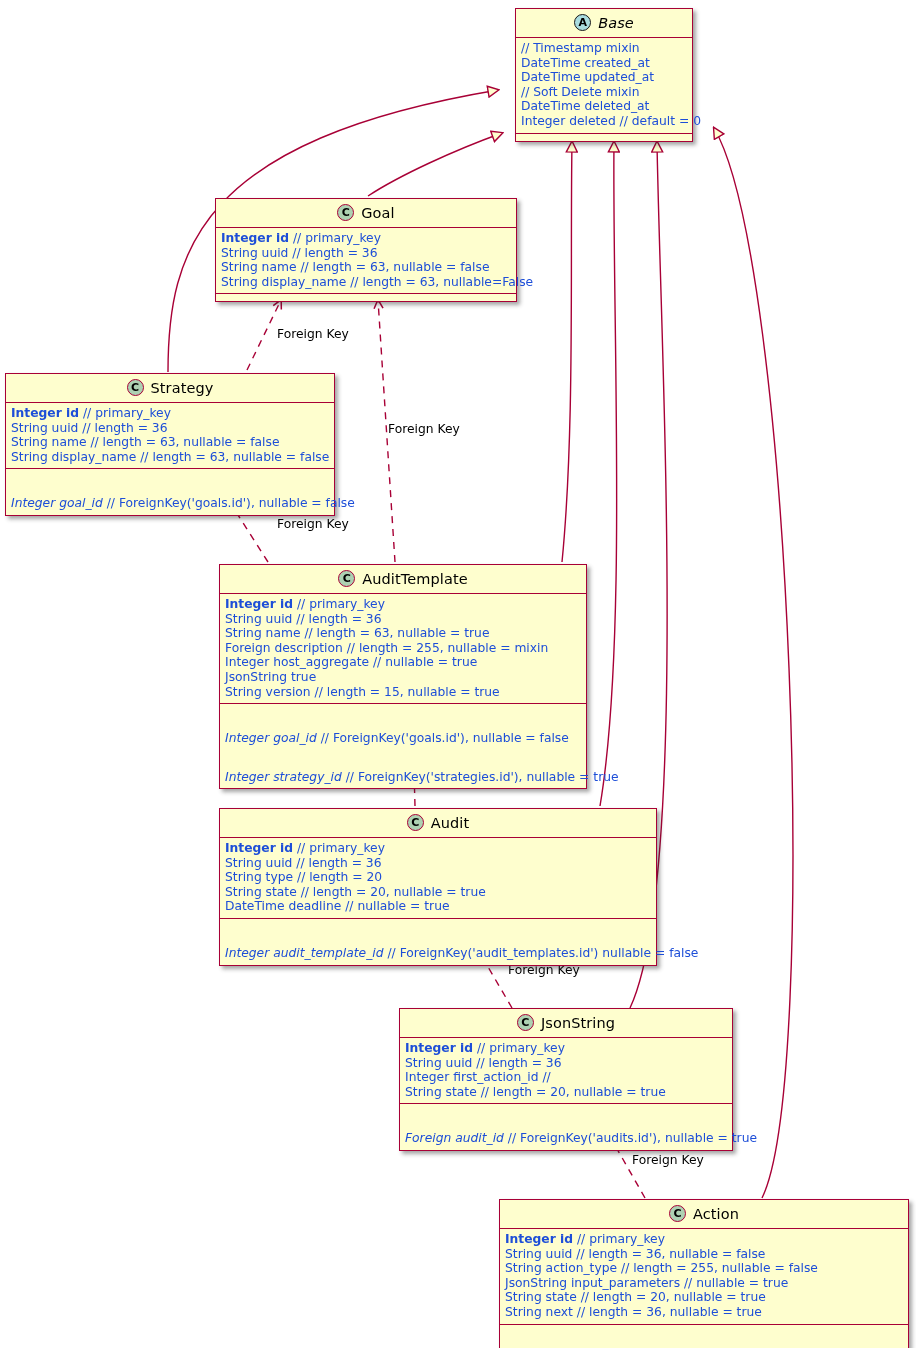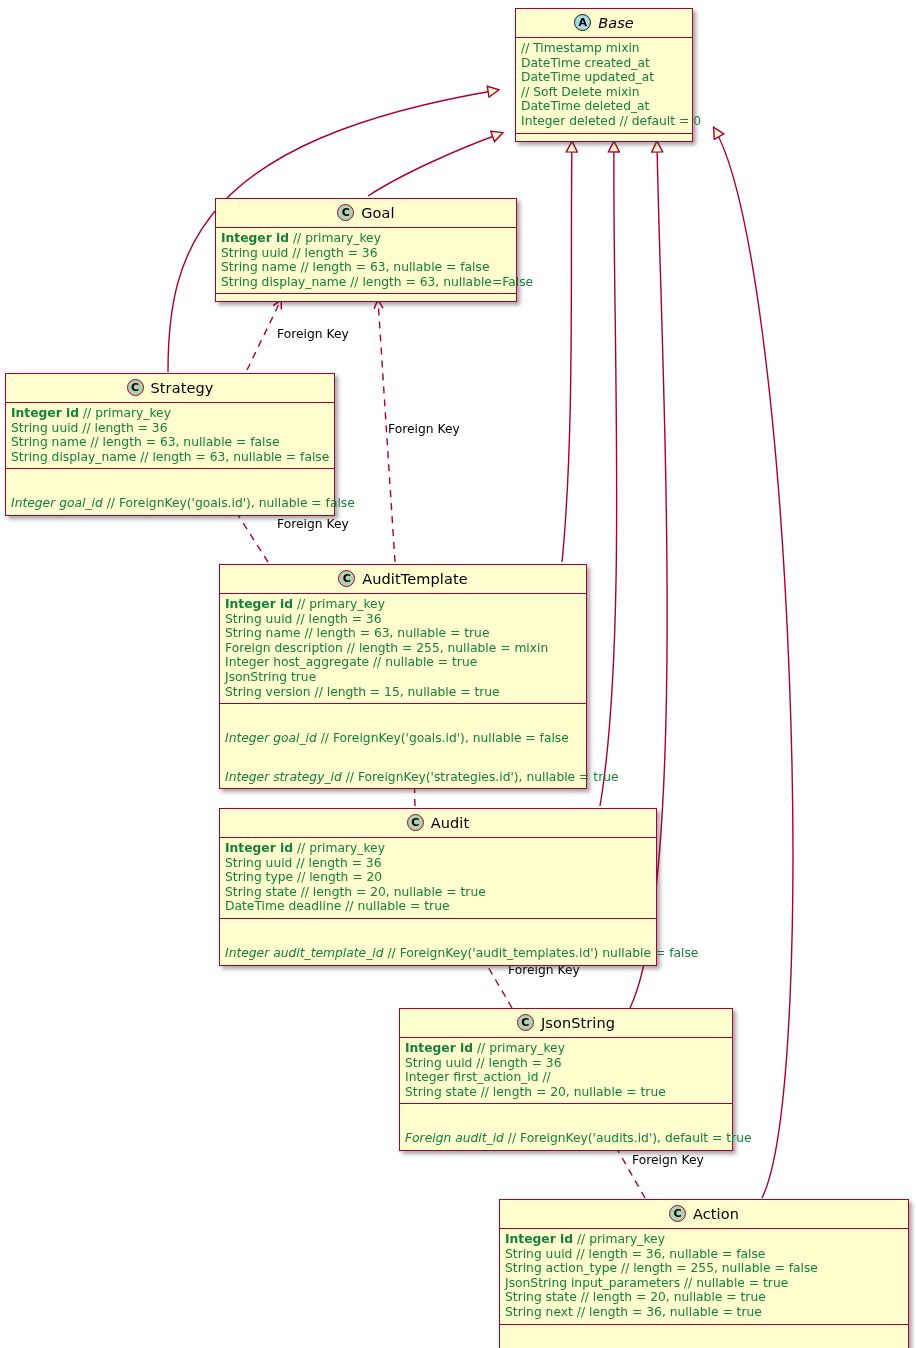--- a/index.html
+++ b/index.html
@@ -62,21 +62,21 @@
     box-sizing: border-box;
     flex: 0 0 auto;
   }
   .stereo.c { background: #ADD1B2; border: 1.4px solid #A80036; color: #000; }
   .stereo.a { background: #A9DCDF; border: 1.4px solid #181818; color: #000; }
 
   .uml-section {
     padding: 3px 5px 4px 5px;
     font-size: 12.3px;
     line-height: 14.6px;
-    color: #15803d;
+    color: #1d4ed8;
     white-space: nowrap;
   }
   .uml-section + .uml-section { border-top: 1.5px solid #A80036; }
   .uml-section.empty { height: 7px; padding: 0; }
   .attr { display: block; }
   .attr .pk { font-weight: bold; }
   .attr.fk { font-style: italic; margin-top: 24px; }
   .attr.fk .fkname { font-style: italic; }
   .attr.fk .rest { font-style: normal; }
 
@@ -235,21 +235,21 @@
       <span class="stereo c">C</span>
       <span class="uml-title">JsonString</span>
     </div>
     <div class="uml-section">
       <span class="attr"><b class="pk">Integer id</b><span> // primary_key</span></span>
       <span class="attr"><span>String uuid</span><span> // length = 36</span></span>
       <span class="attr"><span>Integer first_action_id</span><span> //</span></span>
       <span class="attr"><span>String state</span><span> // length = 20, nullable = true</span></span>
     </div>
     <div class="uml-section">
-      <span class="attr fk"><span class="fkname">Foreign audit_id</span><span class="rest"> // ForeignKey('audits.id'), default = true</span></span>
+      <span class="attr fk"><span class="fkname">Foreign audit_id</span><span class="rest"> // ForeignKey('audits.id'), nullable = true</span></span>
     </div>
   </div>
 
   <div class="uml-class" style="left:499px; top:1199px; width:410px;">
     <div class="uml-header">
       <span class="stereo c">C</span>
       <span class="uml-title">Action</span>
     </div>
     <div class="uml-section">
       <span class="attr"><b class="pk">Integer id</b><span> // primary_key</span></span>

